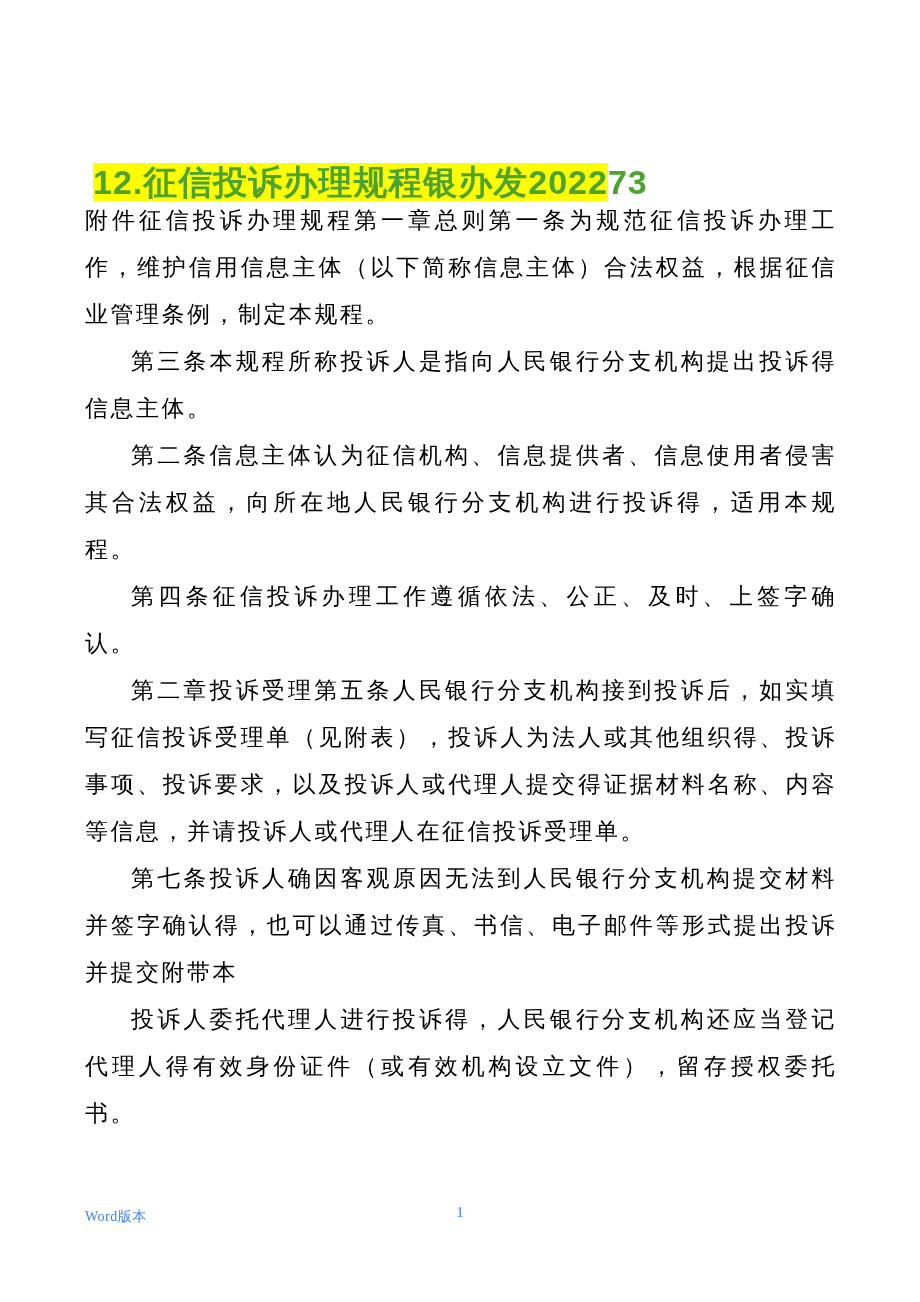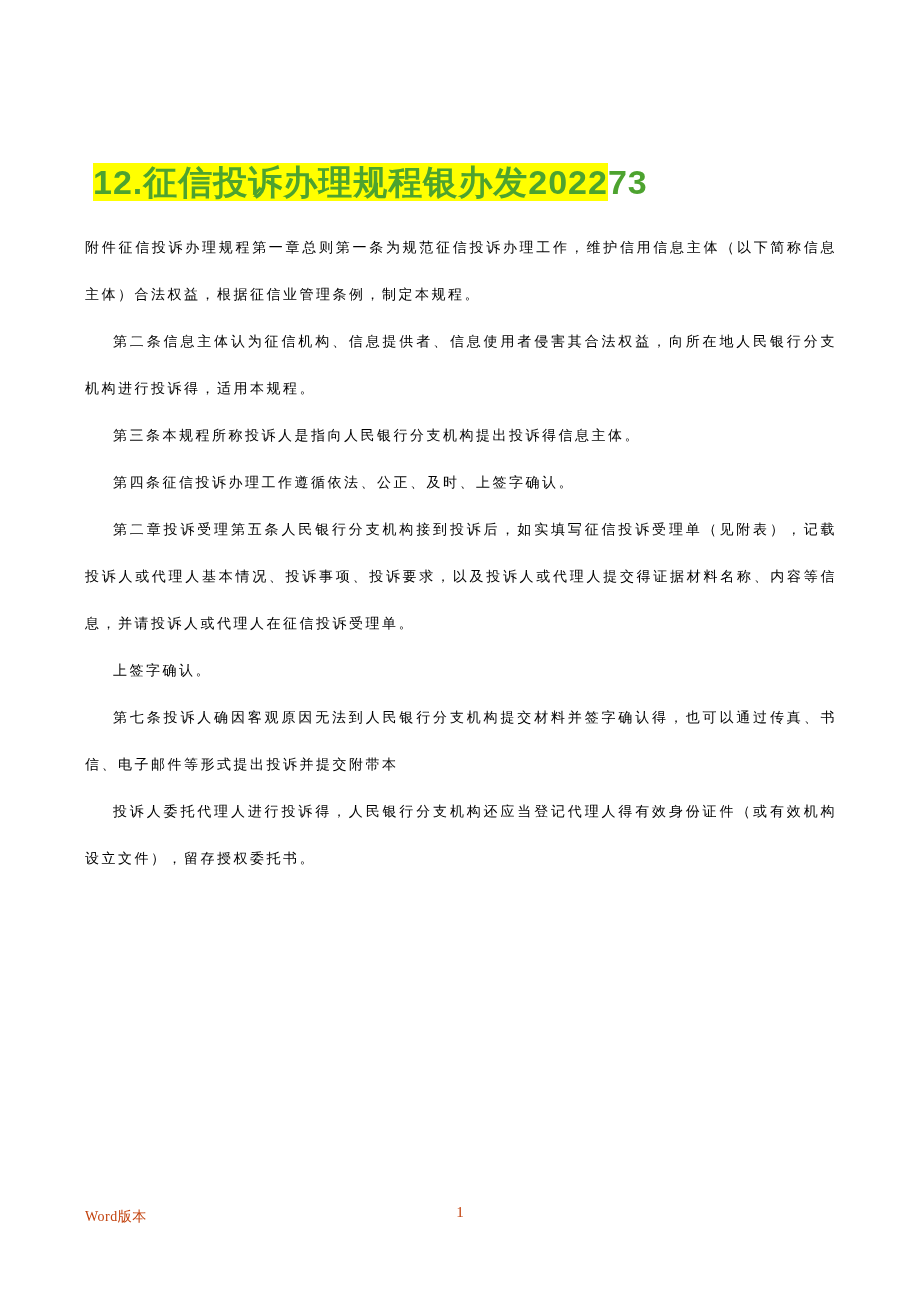--- a/index.html
+++ b/index.html
@@ -27,42 +27,42 @@
     color: #4DA32F;
     letter-spacing: 1px;
     white-space: nowrap;
   }
   .doc-title .hl {
     background: #FFFF00;
   }
   .doc-body {
     position: absolute;
     left: 85px;
-    top: 224px;
+    top: 197px;
     width: 752px;
-    font-size: 14px;
+    font-size: 23px;
     line-height: 47px;
     text-align: justify;
     text-justify: inter-character;
     letter-spacing: 2.5px;
   }
   .para {
     margin: 0;
   }
   .para.indent {
     text-indent: 2em;
   }
   .doc-footer {
     position: absolute;
     left: 85px;
     right: 85px;
     top: 1200px;
     height: 30px;
     font-size: 14px;
-    color: #c2410c;
+    color: #3b82f6;
     text-decoration: underline;
   }
   .footer-left {
     position: absolute;
     left: 0;
     top: 8px;
     letter-spacing: 0.5px;
   }
   .footer-page {
     position: absolute;
@@ -74,25 +74,24 @@
 </style>
 </head>
 <body>
 
 <div class="page">
 
   <h1 class="doc-title"><span class="hl">12.征信投诉办理规程银办发2022</span><span class="plain">73</span></h1>
 
   <div class="doc-body">
     <p class="para">附件征信投诉办理规程第一章总则第一条为规范征信投诉办理工作，维护信用信息主体（以下简称信息主体）合法权益，根据征信业管理条例，制定本规程。</p>
+    <p class="para indent">第三条本规程所称投诉人是指向人民银行分支机构提出投诉得信息主体。</p>
     <p class="para indent">第二条信息主体认为征信机构、信息提供者、信息使用者侵害其合法权益，向所在地人民银行分支机构进行投诉得，适用本规程。</p>
-    <p class="para indent">第三条本规程所称投诉人是指向人民银行分支机构提出投诉得信息主体。</p>
     <p class="para indent">第四条征信投诉办理工作遵循依法、公正、及时、上签字确认。</p>
-    <p class="para indent">第二章投诉受理第五条人民银行分支机构接到投诉后，如实填写征信投诉受理单（见附表），记载投诉人或代理人基本情况、投诉事项、投诉要求，以及投诉人或代理人提交得证据材料名称、内容等信息，并请投诉人或代理人在征信投诉受理单。</p>
-    <p class="para indent">上签字确认。</p>
+    <p class="para indent">第二章投诉受理第五条人民银行分支机构接到投诉后，如实填写征信投诉受理单（见附表），投诉人为法人或其他组织得、投诉事项、投诉要求，以及投诉人或代理人提交得证据材料名称、内容等信息，并请投诉人或代理人在征信投诉受理单。</p>
     <p class="para indent">第七条投诉人确因客观原因无法到人民银行分支机构提交材料并签字确认得，也可以通过传真、书信、电子邮件等形式提出投诉并提交附带本</p>
     <p class="para indent">投诉人委托代理人进行投诉得，人民银行分支机构还应当登记代理人得有效身份证件（或有效机构设立文件），留存授权委托书。</p>
   </div>
 
   <div class="doc-footer">
     <span class="footer-left">Word版本</span>
     <span class="footer-page">1</span>
   </div>
 
 </div>

